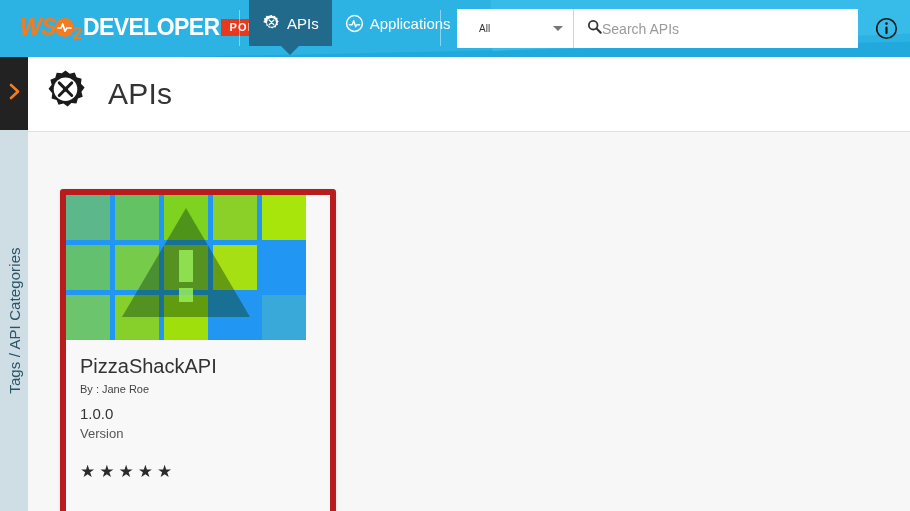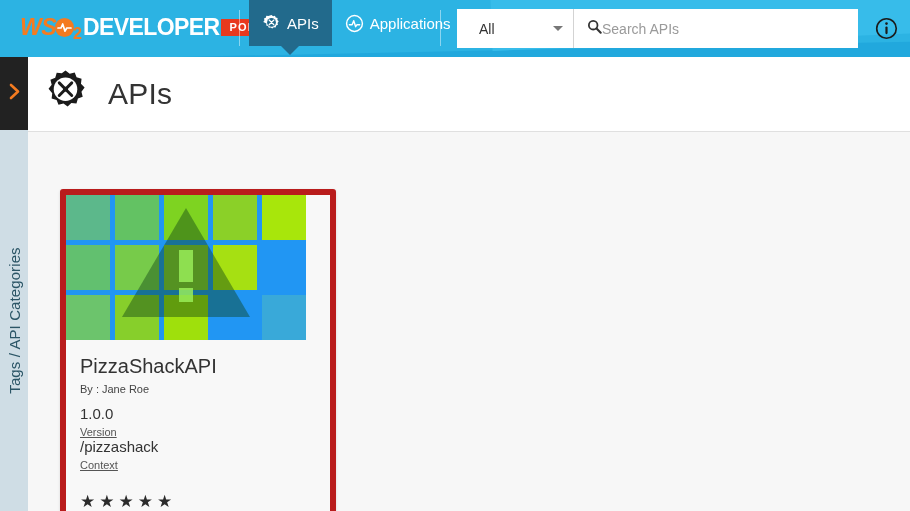--- a/index.html
+++ b/index.html
@@ -164,21 +164,21 @@
   .filter-select {
     width: 117px;
     display: flex;
     align-items: center;
     justify-content: space-between;
     padding: 0 10px 0 22px;
     border-right: 1px solid #d3d3d3;
     cursor: pointer;
   }
   .filter-select .fs-label {
-    font-size: 14px;
+    font-size: 10px;
     color: #333333;
   }
   .caret-down {
     width: 0; height: 0;
     border-left: 5px solid transparent;
     border-right: 5px solid transparent;
     border-top: 5px solid #777777;
   }
   .search-wrap {
     flex: 1;
@@ -324,23 +324,22 @@
     flex-direction: column;
   }
   .meta-col-1 { width: 108px; }
   .meta-value {
     font-size: 15px;
     color: #333333;
     line-height: 1.2;
     margin-bottom: 3px;
   }
   .meta-label {
-    font-size: 11px;
+    font-size: 13px;
     color: #555555;
-    text-decoration: underline;
   }
   .card-stars {
     padding: 14px 14px 0 14px;
     font-size: 17px;
     color: #2b2b2b;
     letter-spacing: 4px;
     line-height: 1;
   }
   .card-footer-space { height: 40px; }
 
@@ -491,24 +490,20 @@
         </div>
 
         <div class="card-body">
           <div class="card-name">PizzaShackAPI</div>
           <div class="card-author">By : Jane Roe</div>
           <div class="card-meta">
             <div class="meta-col-1">
               <div class="meta-value">1.0.0</div>
               <div class="meta-label">Version</div>
             </div>
-            <div>
-              <div class="meta-value">/pizzashack</div>
-              <div class="meta-label">Context</div>
-            </div>
           </div>
         </div>
 
         <div class="card-stars" id="card-stars">★★★★★</div>
         <div class="card-footer-space"></div>
 
       </div>
 
     </div>
 

